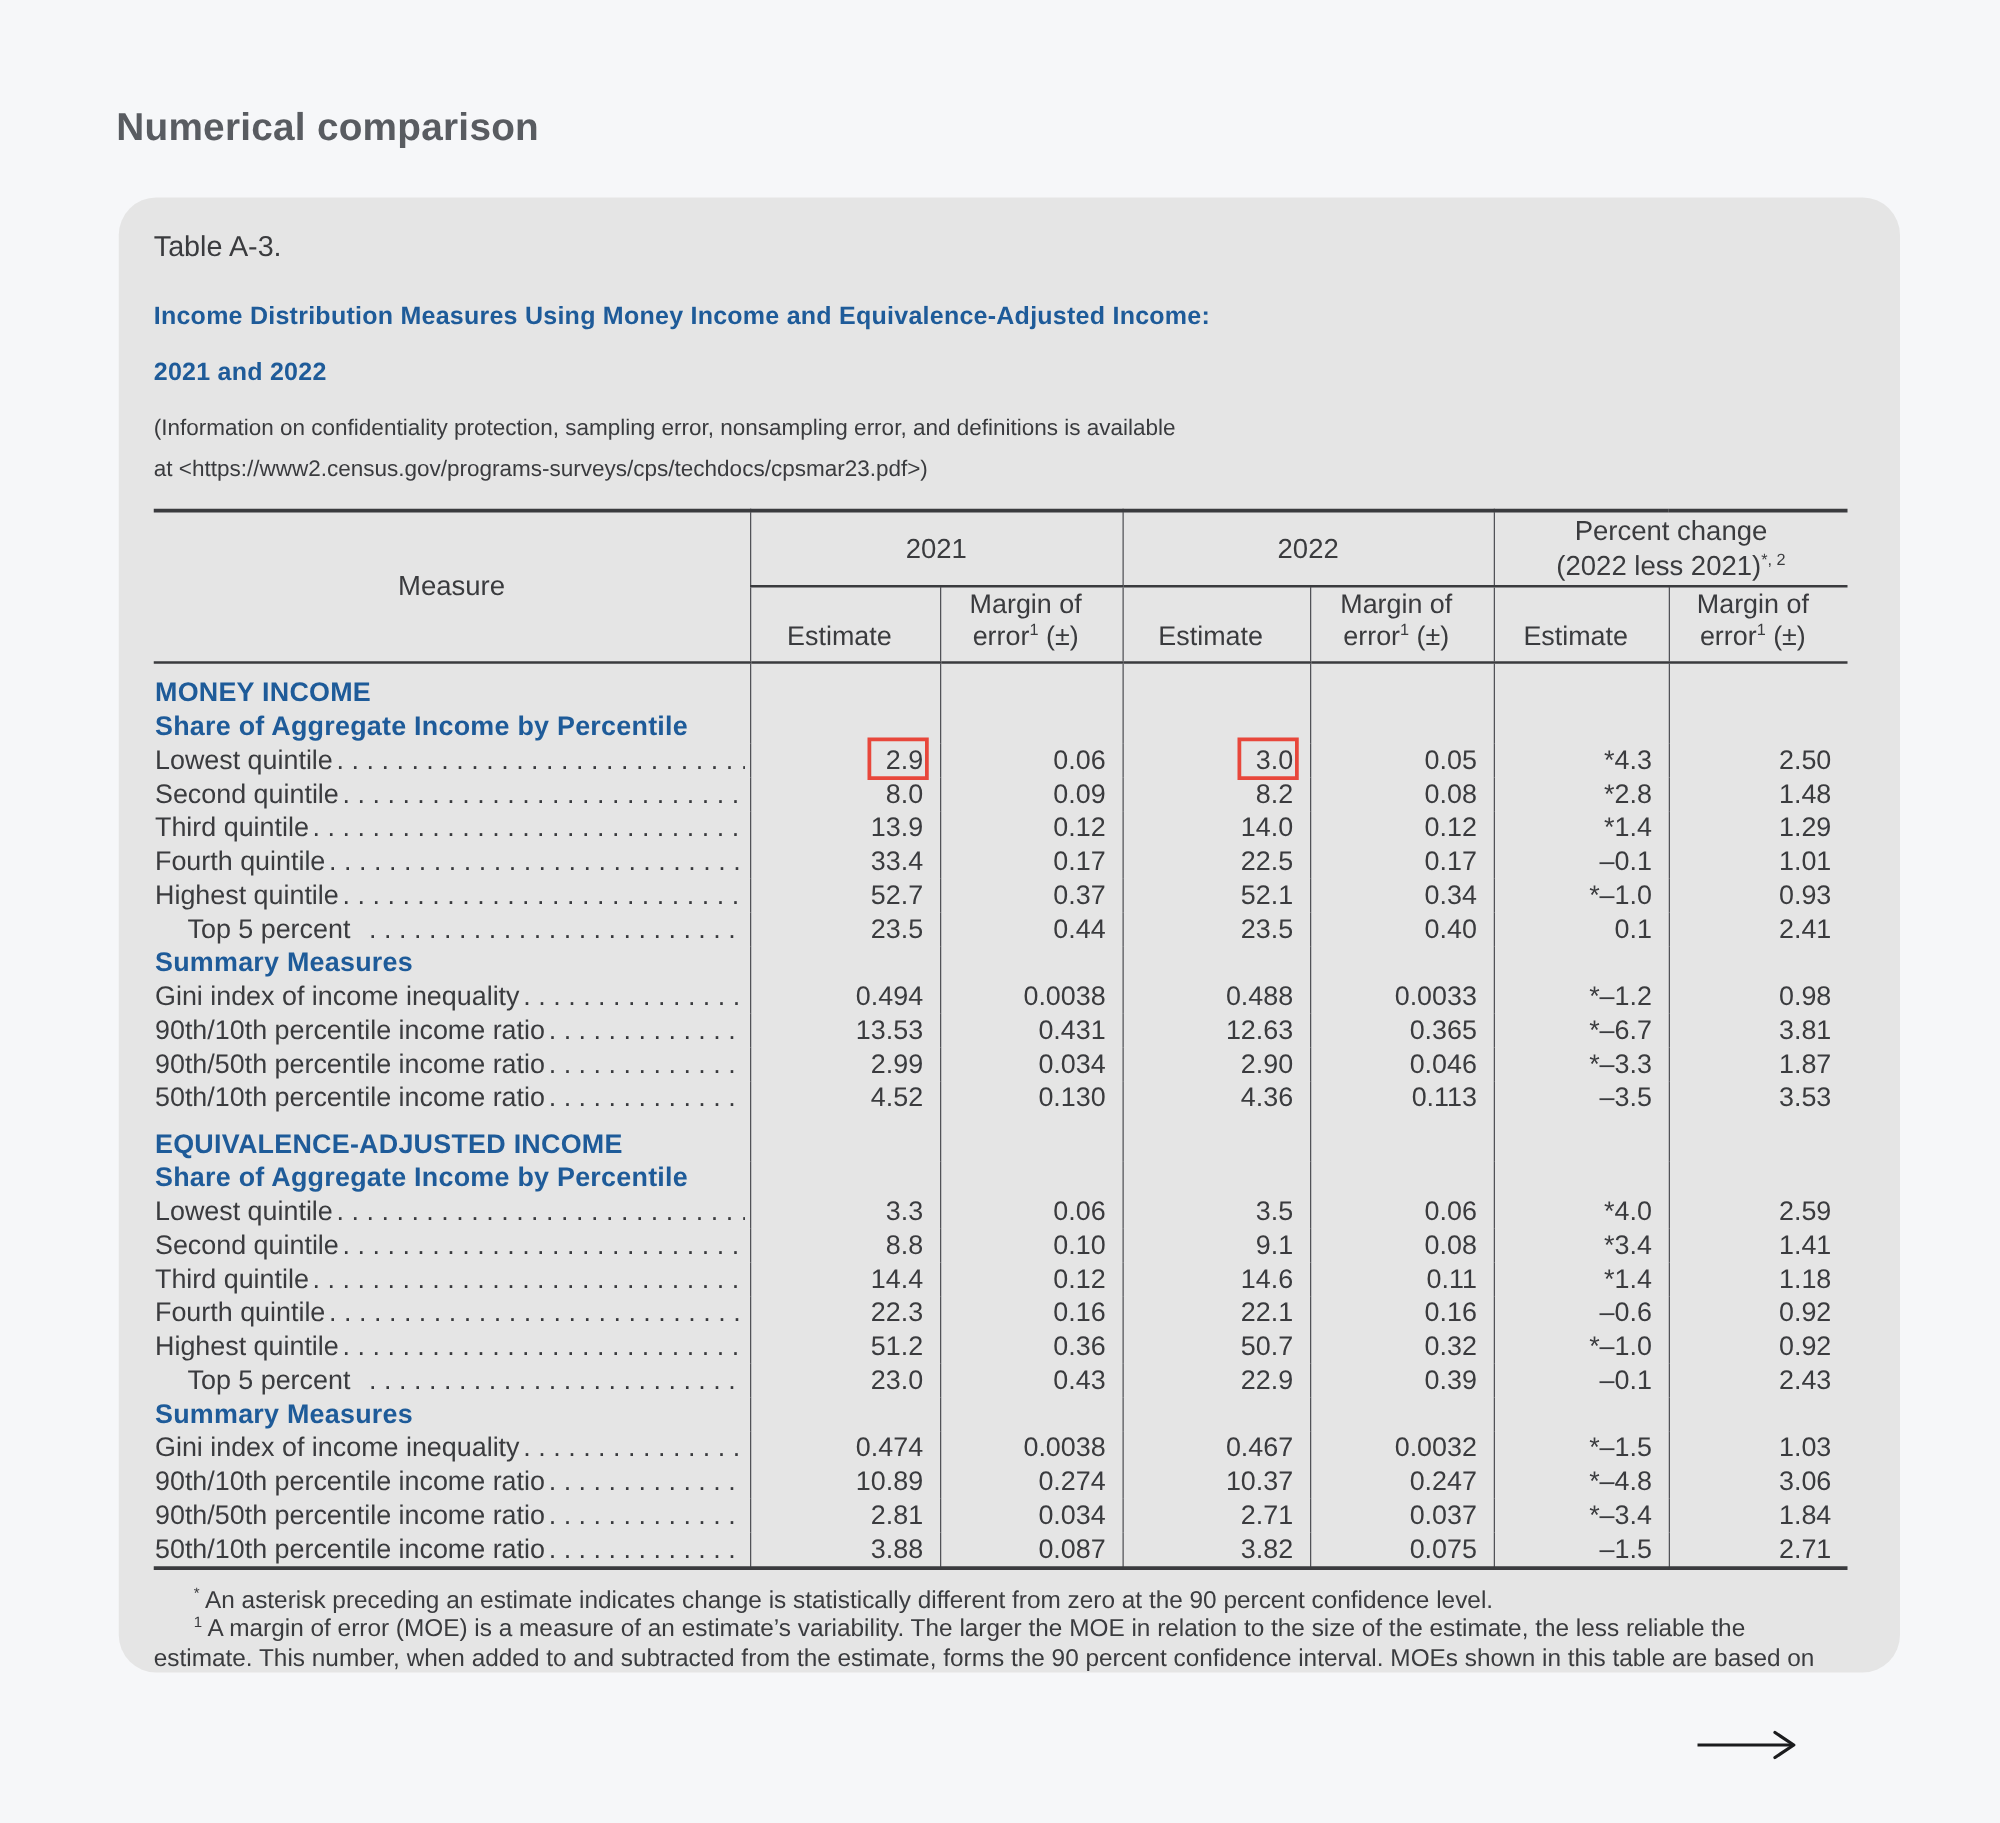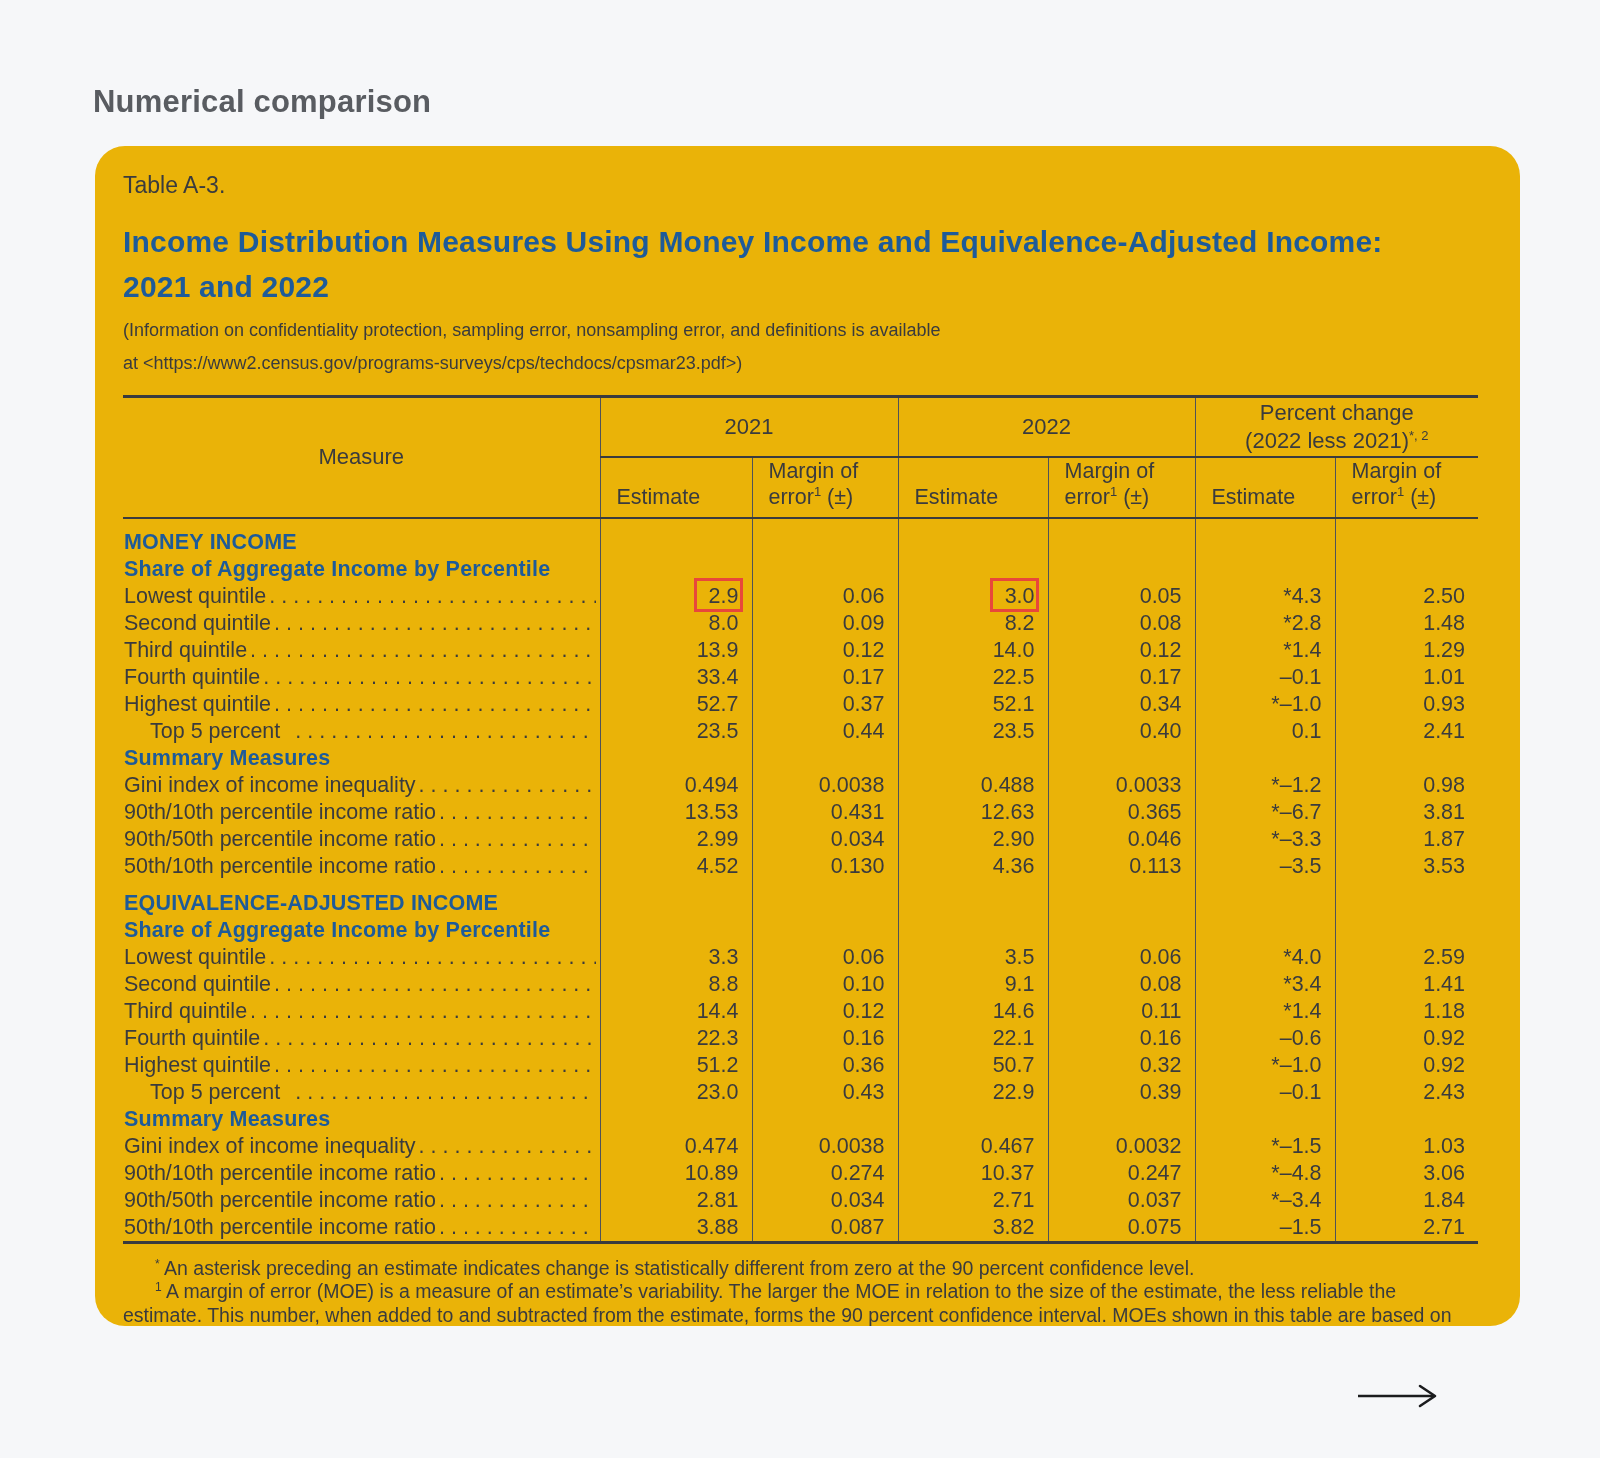--- a/index.html
+++ b/index.html
@@ -3,43 +3,43 @@
 <meta charset="utf-8">
 <style>
   * { margin:0; padding:0; box-sizing:border-box; }
   html,body { width:1600px; height:1458px; overflow:hidden;
     font-family:"Liberation Sans", sans-serif; background:#F6F7F9; }
   .stage { position:relative; width:1600px; height:1458px; background:#F6F7F9; }
 
   .page-heading { position:absolute; left:93px; top:84px; font-size:31px; font-weight:700;
     color:#595C61; letter-spacing:0.2px; }
 
-  .card { position:absolute; left:95px; top:146px; width:1425px; height:1180px;
-    background:#eab308; border-radius:30px; padding:26px 0 0 28px; overflow:hidden; }
+  .card { position:absolute; left:95px; top:158px; width:1425px; height:1180px;
+    background:#e5e5e5; border-radius:30px; padding:26px 0 0 28px; overflow:hidden; }
 
   .tbl-label { font-size:23px; color:#3A3B3E; margin-bottom:8px; }
-  .tbl-title { color:#1E5B99; font-size:30px; font-weight:700; line-height:45px;
+  .tbl-title { color:#1E5B99; font-size:20px; font-weight:700; line-height:45px;
     letter-spacing:0.2px; margin-bottom:5px;margin-top:20px; }
   .tbl-note { font-size:18px; color:#3A3B3E; line-height:33px; margin-bottom:15px; }
 
   table.income { table-layout:fixed; width:1355px; border-collapse:collapse;
     border-top:3px solid #3A3B3E; border-bottom:3px solid #3A3B3E; color:#3A3B3E; }
   col.c-measure { width:477px; }
   col.c-e21 { width:152px; } col.c-m21 { width:146px; }
   col.c-e22 { width:150px; } col.c-m22 { width:147px; }
   col.c-epc { width:140px; } col.c-mpc { width:143px; }
 
   th { font-weight:400; font-size:22px; color:#3A3B3E; }
   th.th-measure { text-align:center; vertical-align:middle;
     border-bottom:2.5px solid #3A3B3E; }
   th.th-group { height:60px; text-align:center; vertical-align:middle;
     border-left:1.5px solid #515257; border-bottom:2px solid #3A3B3E; line-height:28px; }
-  tr.subhead th { height:58px; text-align:left; vertical-align:bottom;
+  tr.subhead th { height:58px; text-align:center; vertical-align:bottom;
     border-left:1.5px solid #515257; border-bottom:2.5px solid #3A3B3E;
-    padding:0 13px 7px 16px; font-size:21.5px; line-height:26px; }
+    padding:0 13px 7px 4px; font-size:21.5px; line-height:26px; }
   sup { font-size:13px; vertical-align:super; line-height:0; }
 
   tbody td { font-size:21.5px; line-height:27px; vertical-align:bottom; }
   tbody td.c { border-left:1.5px solid #515257; text-align:right; padding:0 13px 0 0;
     white-space:nowrap; }
   td.measure { padding-left:1px; overflow:hidden; }
   tr.section td { padding-top:10px; }
   tr.section .sec-label, tr.subsection .sec-label { font-weight:700; color:#1E5B99;
     letter-spacing:0.2px; white-space:nowrap;text-align:center; }
   tr.indent td.measure .m-wrap { padding-left:26px;gap:12px; }

